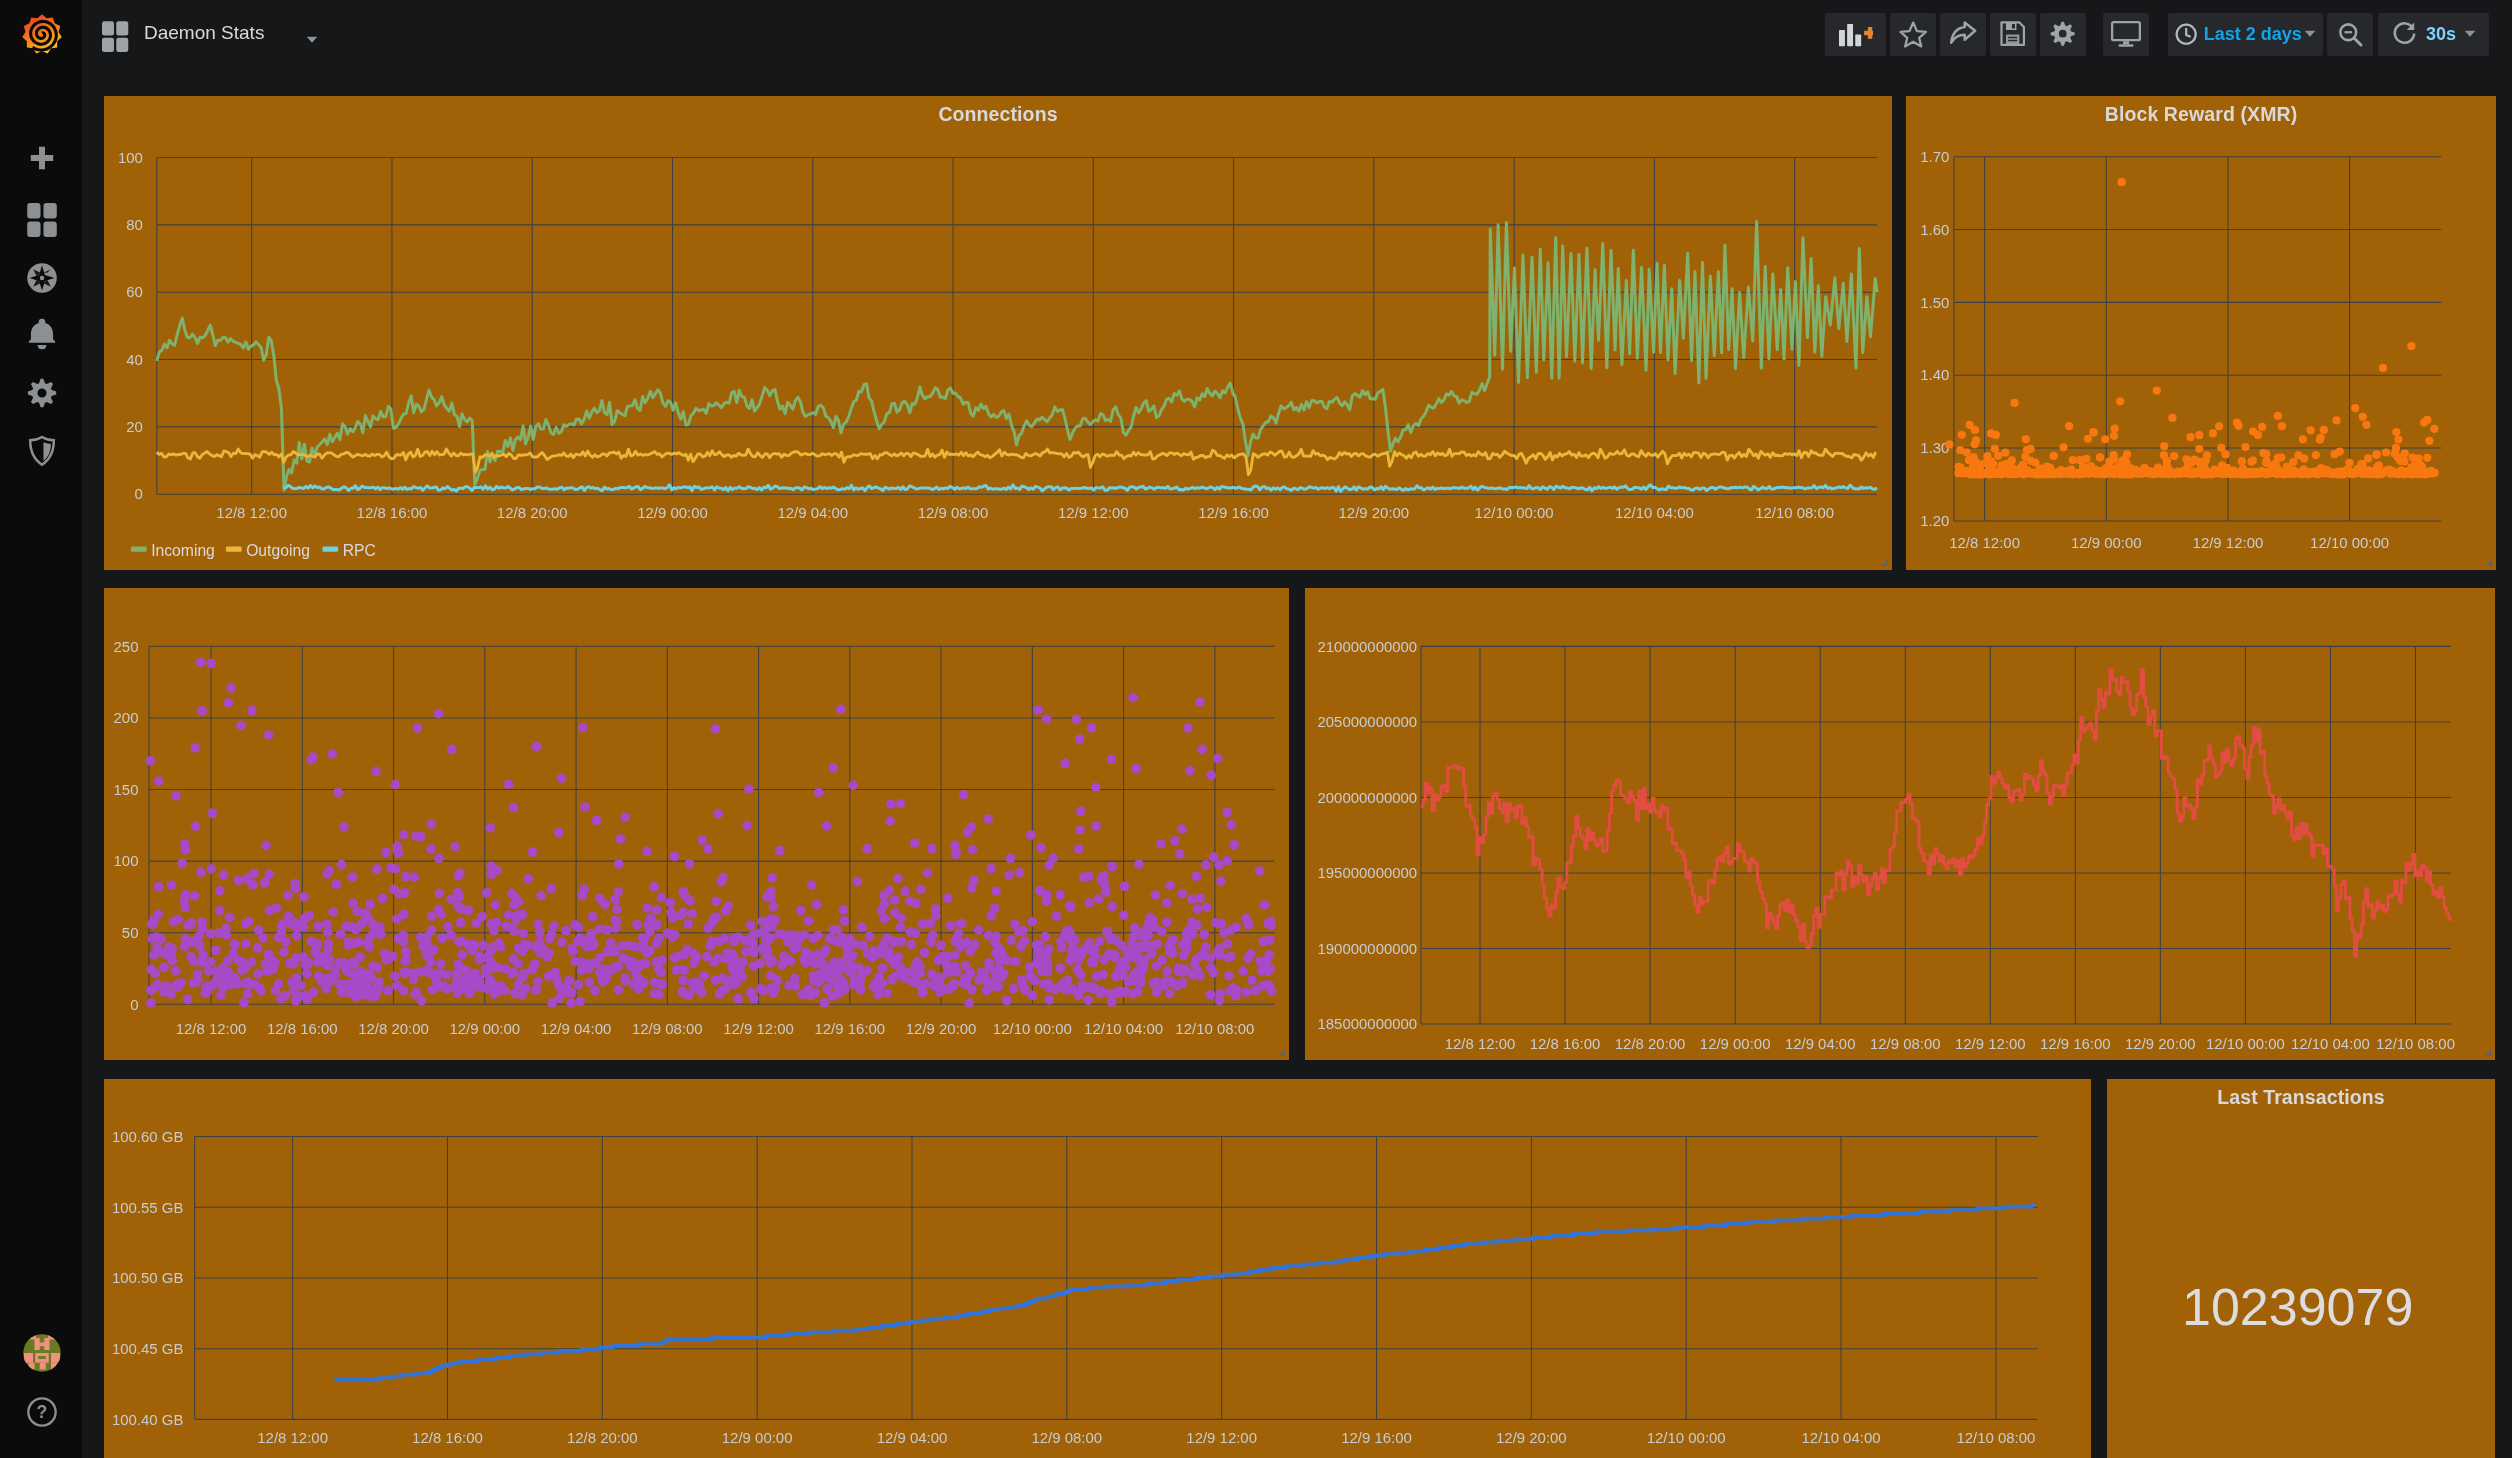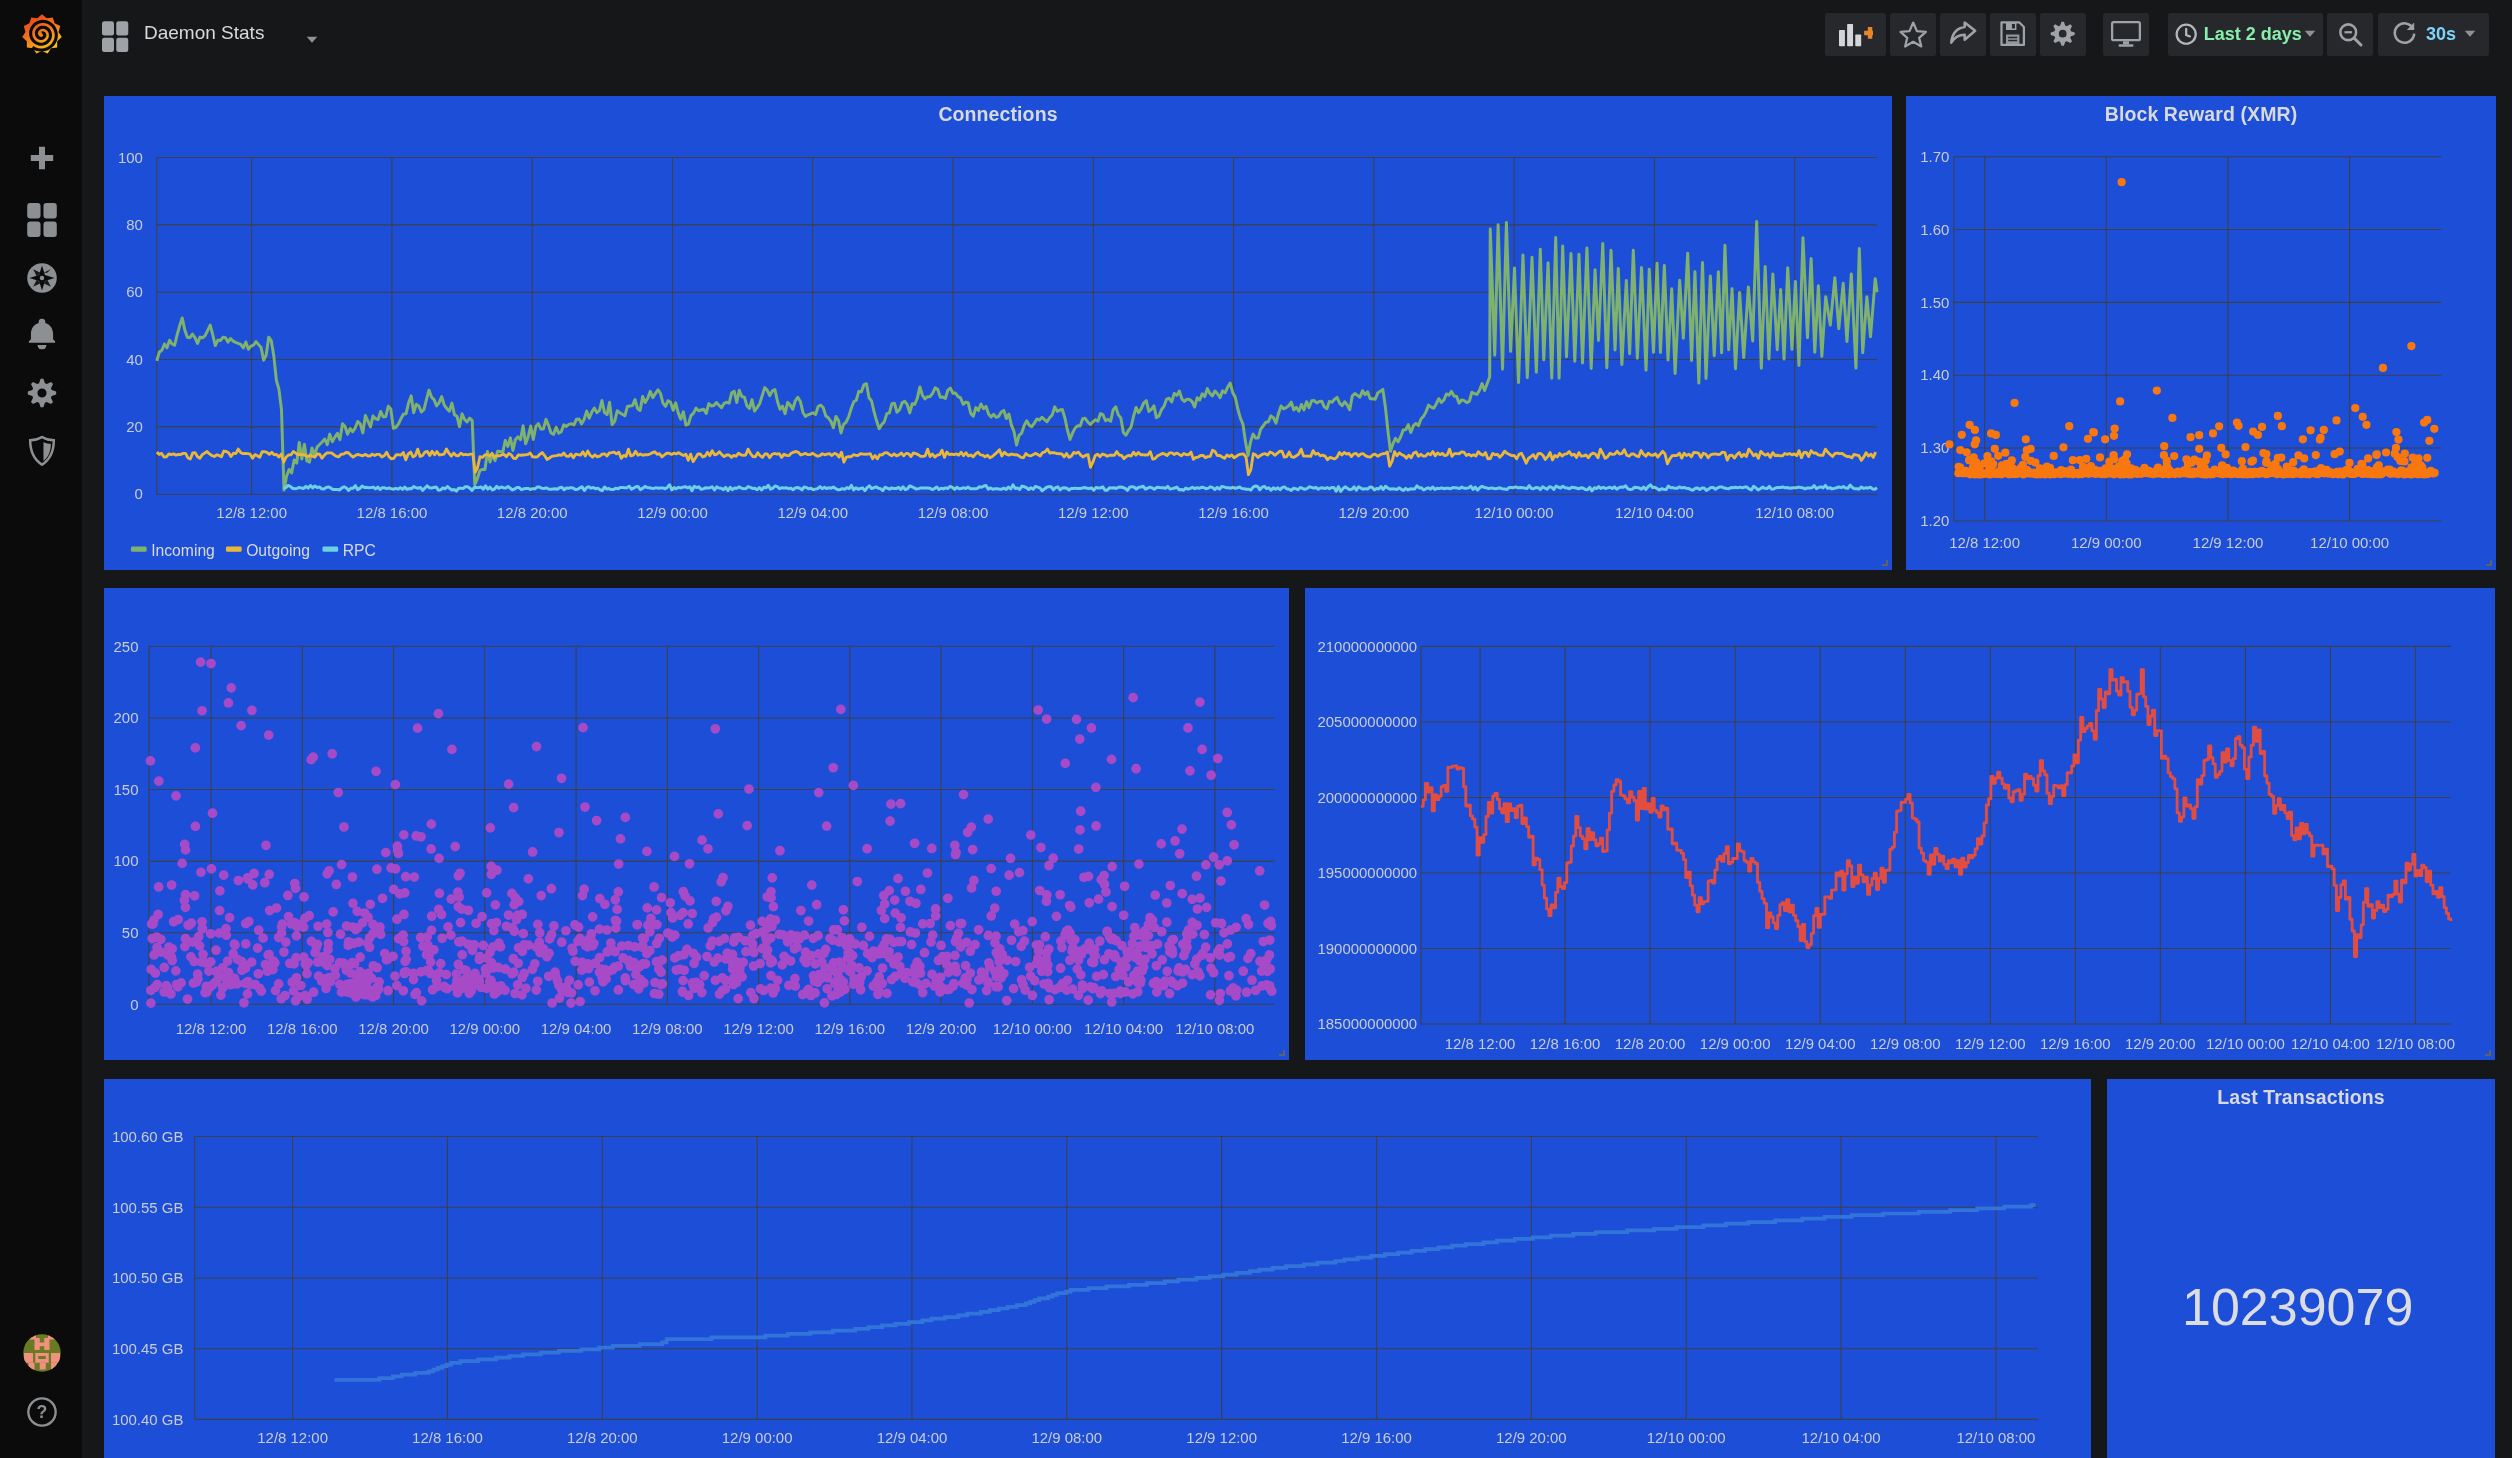--- a/index.html
+++ b/index.html
@@ -1,18 +1,18 @@
 <!DOCTYPE html>
 <html style="font-size:12px"><head><meta charset="utf-8"><style>
 * { margin:0; padding:0; box-sizing:border-box; }
 html,body { width:2512px; height:1459px; background:#161719; overflow:hidden;
   font-family:"Liberation Sans", sans-serif; }
 .sidebar { position:absolute; left:0; top:0; width:82px; height:1459px; background:#0b0b0c; }
 .sideicon { position:absolute; transform:translate(-50%,-50%); left:42px; }
-.panel { position:absolute; background:#1d4ed8; }
+.panel { position:absolute; background:#a16207; }
 .ptitle { position:absolute; top:6.7px; left:0; right:0; text-align:center; font-size:19.5px;
   font-weight:bold; color:#d8d9da; letter-spacing:0.1px; }
 .rh { position:absolute; right:3.7px; bottom:3.7px; width:6.7px; height:6.7px;
   border-right:2.2px solid #606268; border-bottom:2.2px solid #606268; }
 .navbtn { position:absolute; top:12.7px; height:43px; background:#26282b; border-radius:2.2px;
   display:flex; align-items:center; justify-content:center; }
 svg { display:block; }
 </style></head>
 <body>
 <div class="sidebar">
@@ -159,21 +159,21 @@
 <rect x="1.5" y="1.5" width="37" height="24" rx="2" fill="none" stroke="#9fa2a6" stroke-width="3"></rect>
 <rect x="16" y="27" width="8" height="4" fill="#9fa2a6"></rect>
 <rect x="10" y="31" width="20" height="3.4" rx="1.5" fill="#9fa2a6"></rect>
 </svg>
   </div>
 <div class="navbtn" style="left:2168px;width:155px">
     <svg width="22.4" height="22.4" viewBox="0 0 30 30">
 <circle cx="15" cy="15" r="12.8" fill="none" stroke="#b5b8bb" stroke-width="3"></circle>
 <path d="M15 8 L15 16 L20 18" fill="none" stroke="#b5b8bb" stroke-width="3" stroke-linecap="round"></path>
 </svg>
-    <span style="color:#86efac;font-size:18px;font-weight:600;margin:0 2px 0 6px">Last 2 days</span>
+    <span style="color:#0ea5e9;font-size:18px;font-weight:600;margin:0 2px 0 6px">Last 2 days</span>
     <svg width="12" height="7.5" viewBox="0 0 16 10">
       <path fill="#8e9195" d="M1 1 L15 1 L8 9 Z"></path>
     </svg>
   </div>
 <div class="navbtn" style="left:2327px;width:46px">
     <svg width="27" height="27" viewBox="0 0 36 36">
 <circle cx="15" cy="15" r="10.5" fill="none" stroke="#9fa2a6" stroke-width="3.4"></circle>
 <line x1="10" y1="15" x2="20" y2="15" stroke="#9fa2a6" stroke-width="3"></line>
 <line x1="23" y1="23" x2="32" y2="32" stroke="#9fa2a6" stroke-width="4" stroke-linecap="round"></line>
 </svg>

